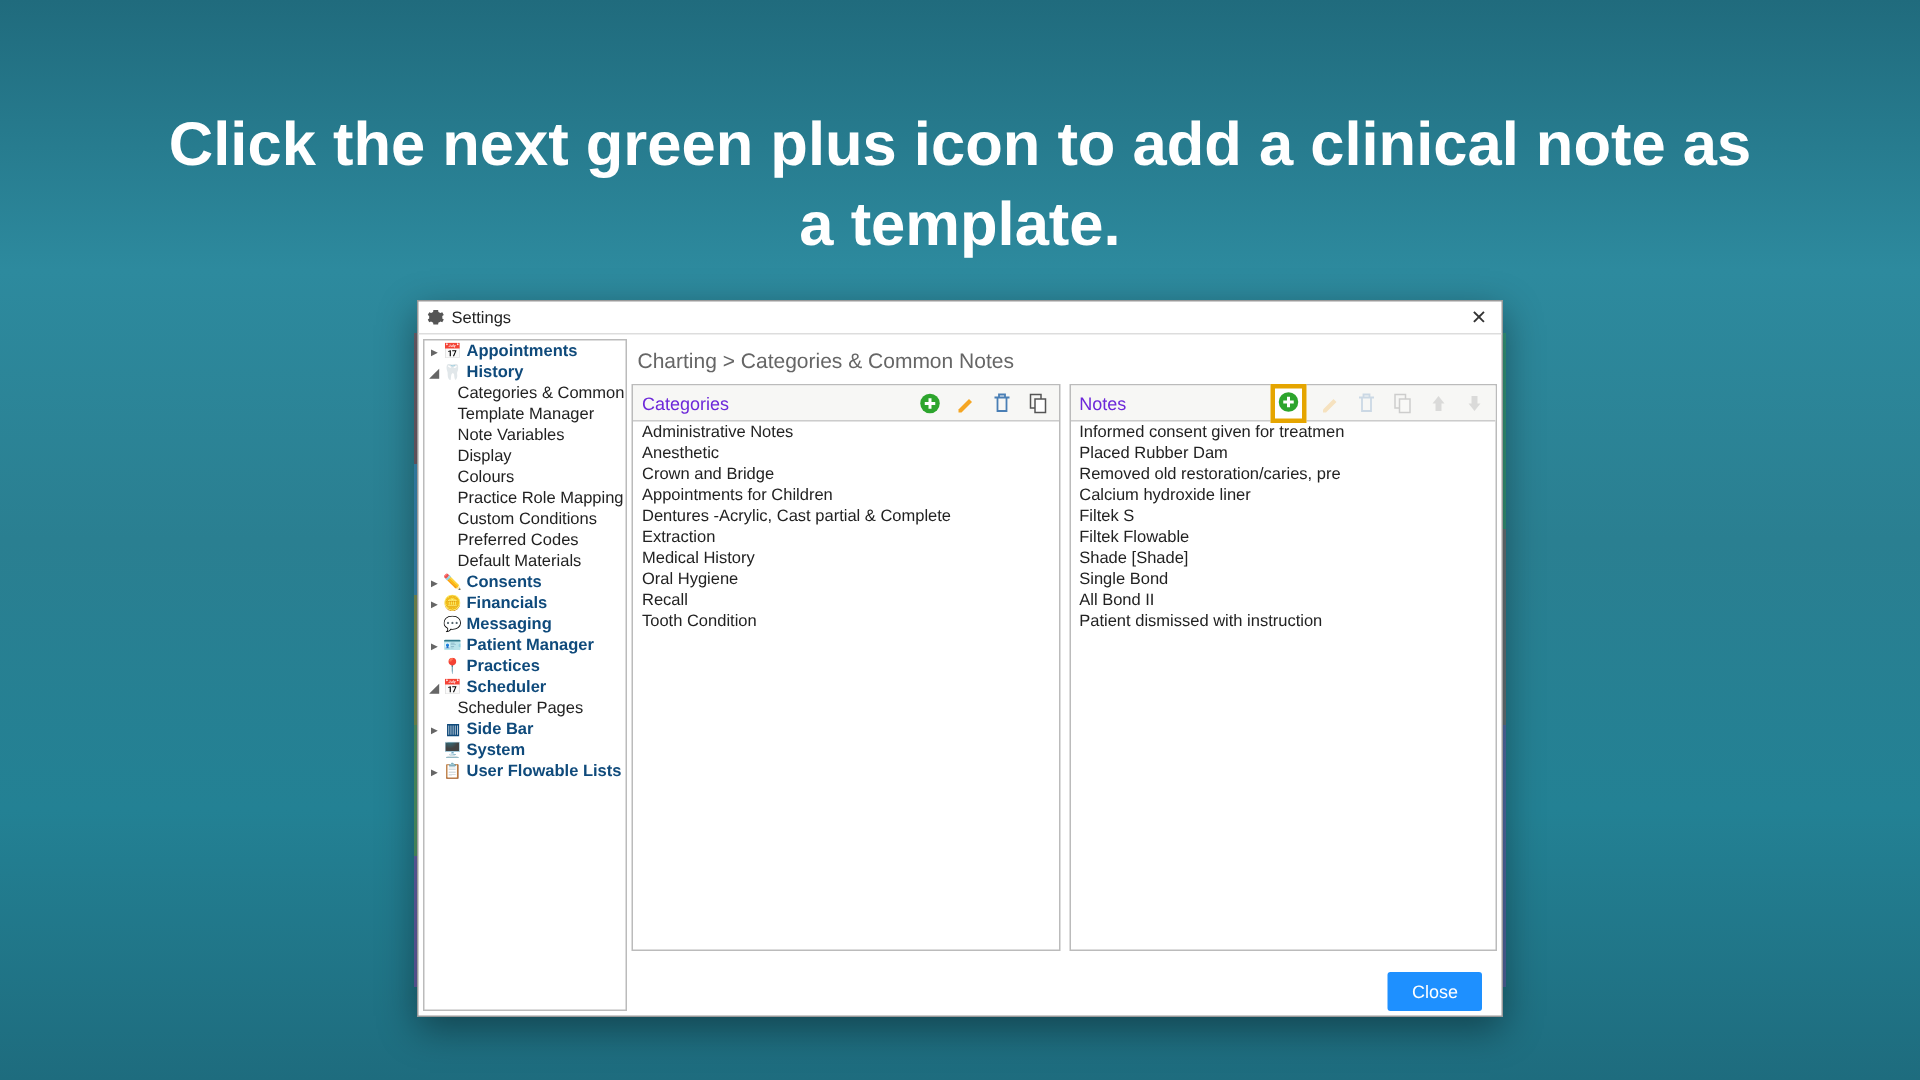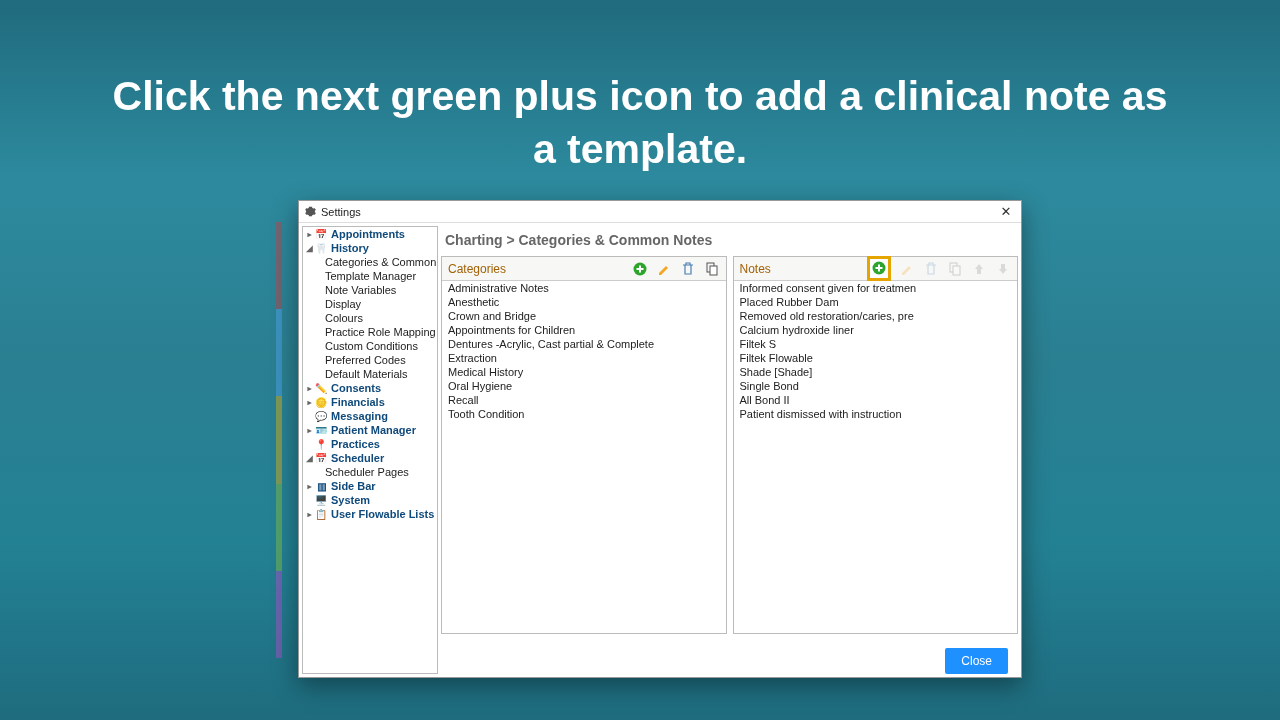--- a/index.html
+++ b/index.html
@@ -15,21 +15,20 @@
     text-align: center; padding: 70px 100px 30px 100px;
     line-height: 1.3;
   }
   .window {
     position: absolute; left: 278px; top: 200px;
     width: 724px; height: 478px;
     background: #fff; border: 1px solid #999;
     box-shadow: 0 8px 24px rgba(0,0,0,0.4);
     display: flex; flex-direction: column;
     font-size: 11px;
-    margin-left: 20px;
   }
   .titlebar {
     height: 22px; display: flex; align-items: center;
     padding: 0 6px; border-bottom: 1px solid #ddd;
   }
   .titlebar .gear { width:11px; height:11px; margin-right:5px; color:#444; }
   .titlebar .title { flex: 1; font-size: 11px; color:#222; }
   .titlebar .close-x { width: 18px; text-align:center; font-size:13px; color:#333; cursor:pointer; }
   .content { flex:1; display:flex; overflow:hidden; }
   .tree {
@@ -40,28 +39,28 @@
     display:flex; align-items:center; padding:1px 2px; height:14px;
     white-space:nowrap; font-size:11px; color:#222;
   }
   .tree-item.bold { font-weight:700; color:#0f4a7b; }
   .expander { width:9px; height:9px; margin-right:2px; font-size:8px; color:#666; line-height:9px; text-align:center; }
   .expander.blank { visibility:hidden; }
   .ticon { width:12px; height:12px; margin-right:3px; display:inline-flex; align-items:center; justify-content:center; font-size:10px; }
   .child { padding-left:22px; color:#222; font-weight:400; font-size:11px; }
   
   .main { flex:1; display:flex; flex-direction:column; margin:3px 3px 3px 0; }
-  .breadcrumb { font-size:14px; font-weight:700; color:#666; padding:6px 4px 8px 4px; }
+  .breadcrumb { font-size:14px; font-weight:400; color:#666; padding:6px 4px 8px 4px; }
   .panes { flex:1; display:flex; gap:6px; }
   .pane { flex:1; border:1px solid #bbb; display:flex; flex-direction:column; background:#fff; }
   .pane-header {
     height:24px; border-bottom:1px solid #ccc; background:#f7f7f5;
     display:flex; align-items:center; padding:0 6px;
   }
-  .pane-header-title { flex:1; color:#a16207; font-size:12px; }
+  .pane-header-title { flex:1; color:#6d28d9; font-size:12px; }
   .toolbar { display:flex; align-items:center; gap:8px; }
   .tool-btn {
     width:16px; height:16px; display:inline-flex; align-items:center; justify-content:center;
     cursor:pointer;
   }
   .tool-btn.disabled { opacity:0.25; cursor:default; }
   .highlight-box {
     border:3px solid #e5a500; background:#fff; padding:1px;
   }
   .list { flex:1; overflow:hidden; }

